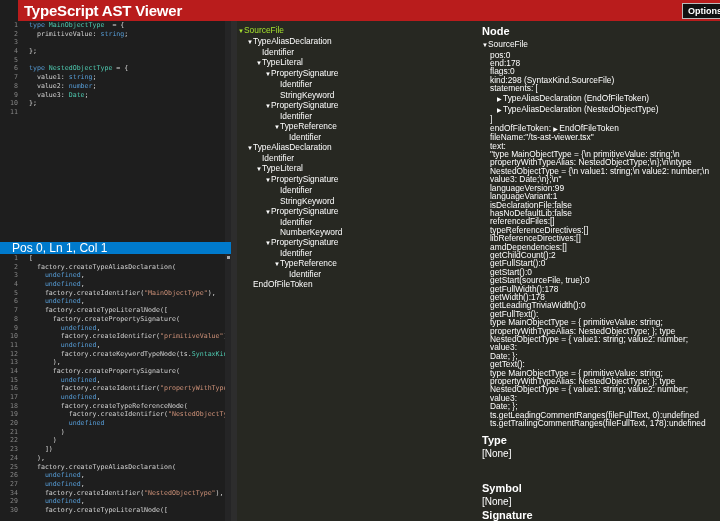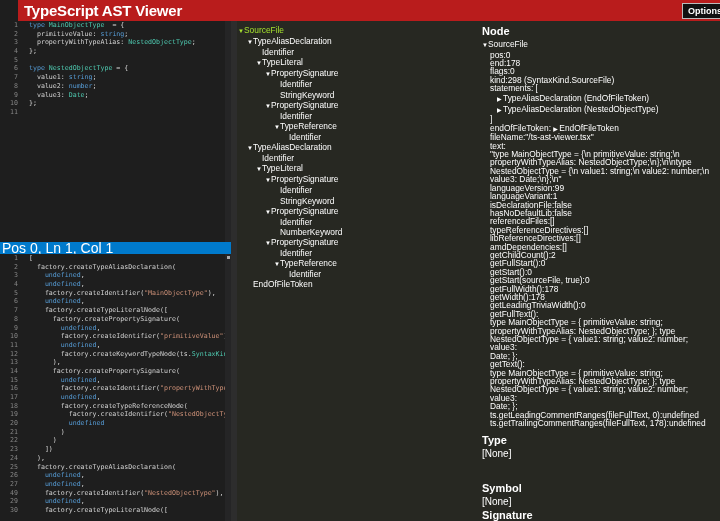--- a/index.html
+++ b/index.html
@@ -29,21 +29,21 @@
   .code { padding-left: 9px; color: #d4d4d4; }
   .kw { color: #569cd6; }
   .ty { color: #4ec9b0; }
   .str { color: #ce9178; }
   .undef { color: #569cd6; }
   .editor .scroll-mark { position: absolute; right: 1px; top: 2px; width: 3px; height: 3px; background: #aaa; }
   .vscroll { position: absolute; right: 0; top: 0; width: 6px; height: 100%; background: #252526; }
 
   .status-bar {
     position: absolute; left: 0; top: 221px; width: 237px; height: 12px;
-    background: #007acc; color: #fff; font-size: 14px; line-height: 12px; padding-left: 2px;
+    background: #007acc; color: #fff; font-size: 12px; line-height: 12px; padding-left: 12px;
   }
 
   .divider-v { position: absolute; top: 21px; width: 6px; height: 500px; background: #2d2d2d; }
 
   
   .tree-col { position: absolute; left: 237px; top: 21px; width: 241px; height: 500px; background: #272822; padding-top: 4px; }
   .tree-node { font-size: 8.4px; line-height: 10.1px; color: #fff; white-space: nowrap; cursor: pointer; }
   .tree-node.selected { color: #a6e22e; }
   .caret { font-size: 6px; display: inline-block; width: 6px; }
 
@@ -61,21 +61,21 @@
 <div class="header">
   <span class="app-title">TypeScript AST Viewer</span>
   <button class="options-btn">Options</button>
 </div>
 
 <div class="left-col">
   <div class="editor top" id="src-editor">
     <div class="vscroll"></div>
   <div class="code-line"><span class="ln">1</span><span class="code"><span class="kw">type </span><span class="ty">MainObjectType</span><span>  = {</span></span></div>
       <div class="code-line"><span class="ln">2</span><span class="code"><span>  primitiveValue: </span><span class="kw">string</span><span>;</span></span></div>
-      <div class="code-line"><span class="ln">3</span><span class="code"><span>  propertyWithTypeAlias: </span><span class="ty">NestedObjectType</span><span>;</span></span></div>
+      <div class="code-line"><span class="ln">3</span></div>
       <div class="code-line"><span class="ln">4</span><span class="code"><span>};</span></span></div>
       <div class="code-line"><span class="ln">5</span><span class="code"></span></div>
       <div class="code-line"><span class="ln">6</span><span class="code"><span class="kw">type </span><span class="ty">NestedObjectType</span><span> = {</span></span></div>
       <div class="code-line"><span class="ln">7</span><span class="code"><span>  value1: </span><span class="kw">string</span><span>;</span></span></div>
       <div class="code-line"><span class="ln">8</span><span class="code"><span>  value2: </span><span class="kw">number</span><span>;</span></span></div>
       <div class="code-line"><span class="ln">9</span><span class="code"><span>  value3: </span><span class="ty">Date</span><span>;</span></span></div>
       <div class="code-line"><span class="ln">10</span><span class="code"><span>};</span></span></div>
       <div class="code-line"><span class="ln">11</span><span class="code"></span></div>
     </div>
   <div class="status-bar">Pos 0, Ln 1, Col 1</div>
@@ -102,21 +102,21 @@
       <div class="code-line"><span class="ln">18</span><span class="code"><span>        factory.createTypeReferenceNode(</span></span></div>
       <div class="code-line"><span class="ln">19</span><span class="code"><span>          factory.createIdentifier(</span><span class="str">"NestedObjectType"</span></span></div>
       <div class="code-line"><span class="ln">20</span><span class="code"><span>          </span><span class="undef">undefined</span></span></div>
       <div class="code-line"><span class="ln">21</span><span class="code"><span>        )</span></span></div>
       <div class="code-line"><span class="ln">22</span><span class="code"><span>      )</span></span></div>
       <div class="code-line"><span class="ln">23</span><span class="code"><span>    ])</span></span></div>
       <div class="code-line"><span class="ln">24</span><span class="code"><span>  ),</span></span></div>
       <div class="code-line"><span class="ln">25</span><span class="code"><span>  factory.createTypeAliasDeclaration(</span></span></div>
       <div class="code-line"><span class="ln">26</span><span class="code"><span>    </span><span class="undef">undefined</span><span>,</span></span></div>
       <div class="code-line"><span class="ln">27</span><span class="code"><span>    </span><span class="undef">undefined</span><span>,</span></span></div>
-      <div class="code-line"><span class="ln">49</span><span class="code"><span>    factory.createIdentifier(</span><span class="str">"NestedObjectType"</span><span>),</span></span></div>
+      <div class="code-line"><span class="ln">34</span><span class="code"><span>    factory.createIdentifier(</span><span class="str">"NestedObjectType"</span><span>),</span></span></div>
       <div class="code-line"><span class="ln">29</span><span class="code"><span>    </span><span class="undef">undefined</span><span>,</span></span></div>
       <div class="code-line"><span class="ln">30</span><span class="code"><span>    factory.createTypeLiteralNode([</span></span></div>
     </div>
 </div>
 
 <div class="divider-v" style="left:231px;"></div>
 
 <div class="tree-col" id="tree">
     <div class="tree-node selected" style="padding-left: 1px;"><span class="caret">▼</span><span>SourceFile</span></div>
     <div class="tree-node" style="padding-left: 10px;"><span class="caret">▼</span><span>TypeAliasDeclaration</span></div>

